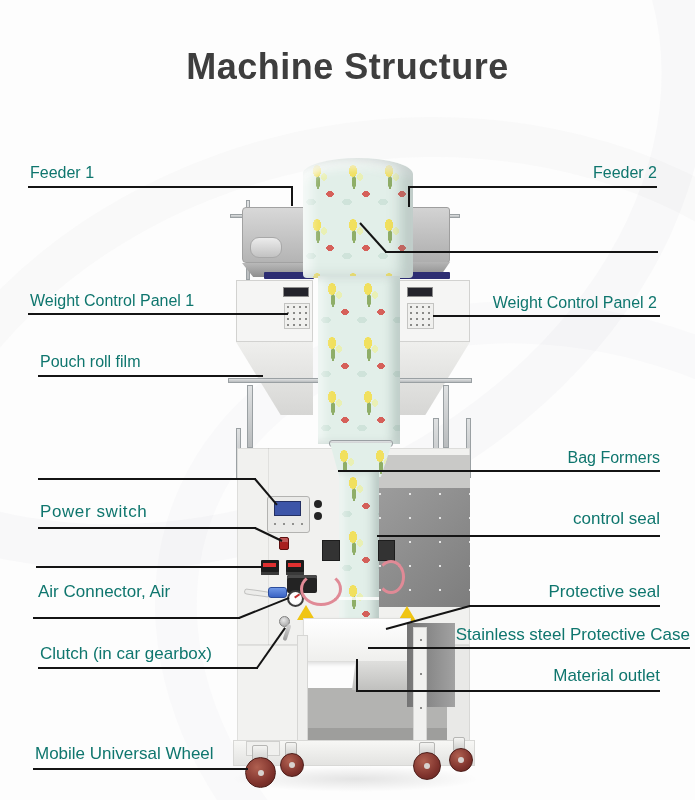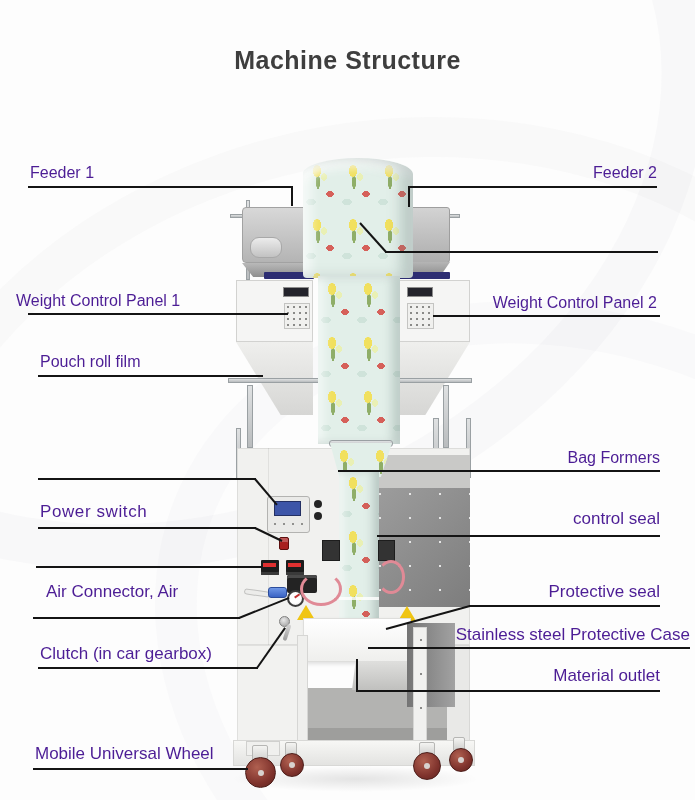--- a/index.html
+++ b/index.html
@@ -1,22 +1,22 @@
 <!DOCTYPE html>
 <html><head>
 <meta charset="utf-8">
 <style>
   html,body{margin:0;padding:0;background:#ffffff;}
   #screen{position:relative;width:695px;height:800px;background:#fdfdfd;overflow:hidden;
           font-family:"Liberation Sans", sans-serif;}
   .swoosh{position:absolute;border-radius:50%;pointer-events:none;}
   #page-title{position:absolute;top:46px;left:0;width:100%;text-align:center;
-     font-size:25px;font-weight:bold;color:#3e3e3e;letter-spacing:0.5px;}
+     font-size:36px;font-weight:bold;color:#3e3e3e;letter-spacing:0.5px;}
   .part{position:absolute;}
-  .lbl{position:absolute;font-size:16px;color:#4c1d95;white-space:nowrap;line-height:18px;}
+  .lbl{position:absolute;font-size:16px;color:#0f766e;white-space:nowrap;line-height:18px;}
   .lbl.big{font-size:17px;}
   .cline{position:absolute;background:#141414;height:2px;}
   .cvert{position:absolute;background:#141414;width:2px;}
   .cdiag{position:absolute;background:#141414;height:2px;transform-origin:left center;}
   .film-pattern{
     background-color:#e2efe9;
     background-image:
       radial-gradient(ellipse 4px 6px at 14px 13px, #f1e05e 98%, transparent),
       radial-gradient(ellipse 3px 4px at 21px 19px, #e9f0b4 98%, transparent),
       radial-gradient(ellipse 2px 7px at 15px 24px, #8fae68 98%, transparent),
@@ -169,25 +169,25 @@
   <div class="cline" style="left:433px;top:315px;width:227px;"></div>
   <div class="cline" style="left:338px;top:470px;width:322px;"></div>
   <div class="cline" style="left:377px;top:535px;width:283px;"></div>
   <div class="cdiag" style="left:386px;top:628px;width:87px;transform:rotate(-15.3deg);"></div>
   <div class="cline" style="left:469px;top:605px;width:191px;"></div>
   <div class="cline" style="left:368px;top:647px;width:322px;"></div>
   <div class="cvert" style="left:356px;top:659px;height:33px;"></div>
   <div class="cline" style="left:356px;top:690px;width:304px;"></div>
 
   <span class="lbl" style="left:30px;top:164px;">Feeder 1</span>
-  <span class="lbl" style="left:16px;top:292px;">Weight Control Panel 1</span>
+  <span class="lbl" style="left:30px;top:292px;">Weight Control Panel 1</span>
   <span class="lbl" style="left:40px;top:353px;">Pouch roll film</span>
   <span class="lbl big" style="left:40px;top:503px;letter-spacing:0.6px;">Power switch</span>
   <span class="lbl big" style="left:38px;top:583px;">
-    <span style="display:block;margin-left:8px;">Air Connector, Air</span>
+    <span style="display:block;">Air Connector, Air</span>
   </span>
   <span class="lbl big" style="left:35px;top:745px;">Mobile Universal Wheel</span>
   <span class="lbl big" style="left:40px;top:645px;">Clutch (in car gearbox)</span>
 
   <span class="lbl" style="right:38px;top:164px;">Feeder 2</span>
   <span class="lbl" style="right:38px;top:294px;">Weight Control Panel 2</span>
   <span class="lbl" style="right:35px;top:449px;">Bag Formers</span>
   <span class="lbl big" style="right:35px;top:510px;">control seal</span>
   <span class="lbl big" style="right:35px;top:583px;">Protective seal</span>
   <span class="lbl big" style="right:5px;top:626px;">Stainless steel Protective Case</span>

